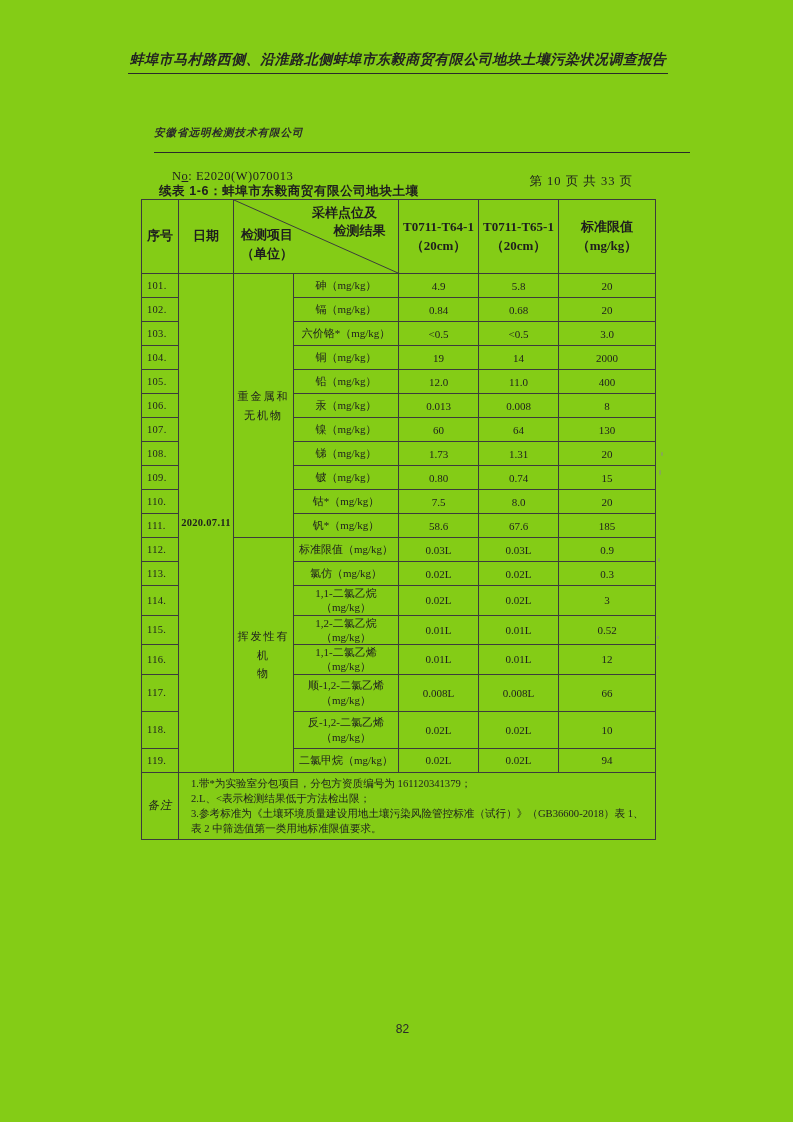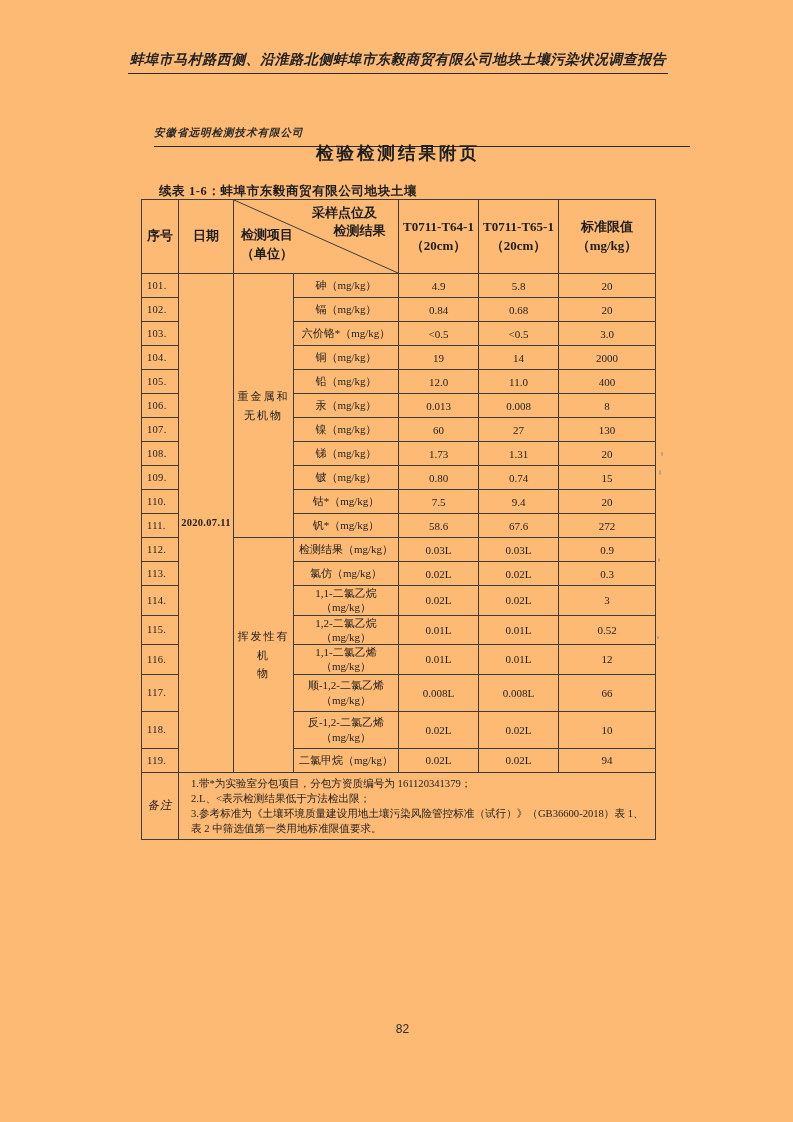--- a/index.html
+++ b/index.html
@@ -1,21 +1,21 @@
 <!DOCTYPE html>
 <html><head>
 <meta charset="utf-8">
 <style>
   html, body { margin: 0; padding: 0; background: #e8e8e8; }
   .page {
     position: relative;
     width: 793px;
     height: 1122px;
     margin: 0 auto;
-    background: #fdba74;
+    background: #84cc16;
     font-family: "Liberation Serif", "DejaVu Serif", serif;
     color: #1e1e1e;
     overflow: hidden;
   }
 
   
   .report-header {
     position: absolute;
     top: 51px; left: 128px; width: 540px;
     text-align: center;
@@ -26,21 +26,21 @@
     border-bottom: 1.5px solid #2a2a2a;
     padding-bottom: 4px;
     color: #222;
   }
 
   
   .company-line {
     position: absolute;
     top: 126px; left: 154px; width: 536px;
     border-bottom: 1.5px solid #2a2a2a;
-    padding-bottom: 6px;
+    padding-bottom: 12px;
     font-size: 10.5px;
     font-weight: bold;
     font-style: italic;
     letter-spacing: 1px;
     color: #2a2a2a;
   }
 
   .doc-title {
     position: absolute;
     top: 141px; left: 141px; width: 514px;
@@ -60,21 +60,21 @@
   }
   .report-no { padding-left: 31px; letter-spacing: 0.5px; }
   .report-no .u-o { text-decoration: underline; }
   .page-indicator { margin-right: 22px; margin-top: 4px; letter-spacing: 1px; }
 
   .caption {
     position: absolute;
     top: 183px; left: 159px;
     font-size: 12.5px;
     font-weight: bold;
-    font-family: Liberation Serif, serif;
+    font-family: Liberation Sans, sans-serif;
     letter-spacing: 0.6px;
   }
 
   
   .results-table {
     position: absolute;
     top: 199px; left: 141px;
     width: 514px;
     border-collapse: collapse;
     table-layout: fixed;
@@ -150,22 +150,25 @@
 <body>
 
 <div class="page">
 
   <div class="report-header">蚌埠市马村路西侧、沿淮路北侧蚌埠市东毅商贸有限公司地块土壤污染状况调查报告</div>
 
   <div class="company-line">
     <span>安徽省远明检测技术有限公司</span>
   </div>
 
-  <div class="doc-title">检验检测结果附页</div>
-
+
+  <div class="meta-row">
+    <div class="report-no"><span>N</span><span class="u-o">o</span><span>: E2020(W)070013</span></div>
+    <div class="page-indicator">第 10 页 共 33 页</div>
+  </div>
 
   <div class="caption">续表 1-6：蚌埠市东毅商贸有限公司地块土壤</div>
 
   <table class="results-table">
     <colgroup>
       <col style="width:37px">
         <col style="width:55px">
         <col style="width:60px">
         <col style="width:105px">
         <col style="width:80px">
@@ -238,56 +241,56 @@
     <td class="seq">106.</td>
     <td class="param">汞（mg/kg）</td>
     <td class="val">0.013</td>
     <td class="val">0.008</td>
     <td class="val">8</td>
   </tr>
         <tr>
     <td class="seq">107.</td>
     <td class="param">镍（mg/kg）</td>
     <td class="val">60</td>
-    <td class="val">27</td>
+    <td class="val">64</td>
     <td class="val">130</td>
   </tr>
         <tr>
     <td class="seq">108.</td>
     <td class="param">锑（mg/kg）</td>
     <td class="val">1.73</td>
     <td class="val">1.31</td>
     <td class="val">20</td>
   </tr>
         <tr>
     <td class="seq">109.</td>
     <td class="param">铍（mg/kg）</td>
     <td class="val">0.80</td>
     <td class="val">0.74</td>
     <td class="val">15</td>
   </tr>
         <tr>
     <td class="seq">110.</td>
     <td class="param">钴*（mg/kg）</td>
     <td class="val">7.5</td>
-    <td class="val">9.4</td>
+    <td class="val">8.0</td>
     <td class="val">20</td>
   </tr>
         <tr>
     <td class="seq">111.</td>
     <td class="param">钒*（mg/kg）</td>
     <td class="val">58.6</td>
     <td class="val">67.6</td>
-    <td class="val">272</td>
+    <td class="val">185</td>
   </tr>
         <tr>
     <td class="seq">112.</td>
     <td class="group-cell" rowspan="8">挥发性有机
 物</td>
-          <td class="param">检测结果（mg/kg）</td>
+          <td class="param">标准限值（mg/kg）</td>
     <td class="val">0.03L</td>
     <td class="val">0.03L</td>
     <td class="val">0.9</td>
   </tr>
         <tr>
     <td class="seq">113.</td>
     <td class="param">氯仿（mg/kg）</td>
     <td class="val">0.02L</td>
     <td class="val">0.02L</td>
     <td class="val">0.3</td>

